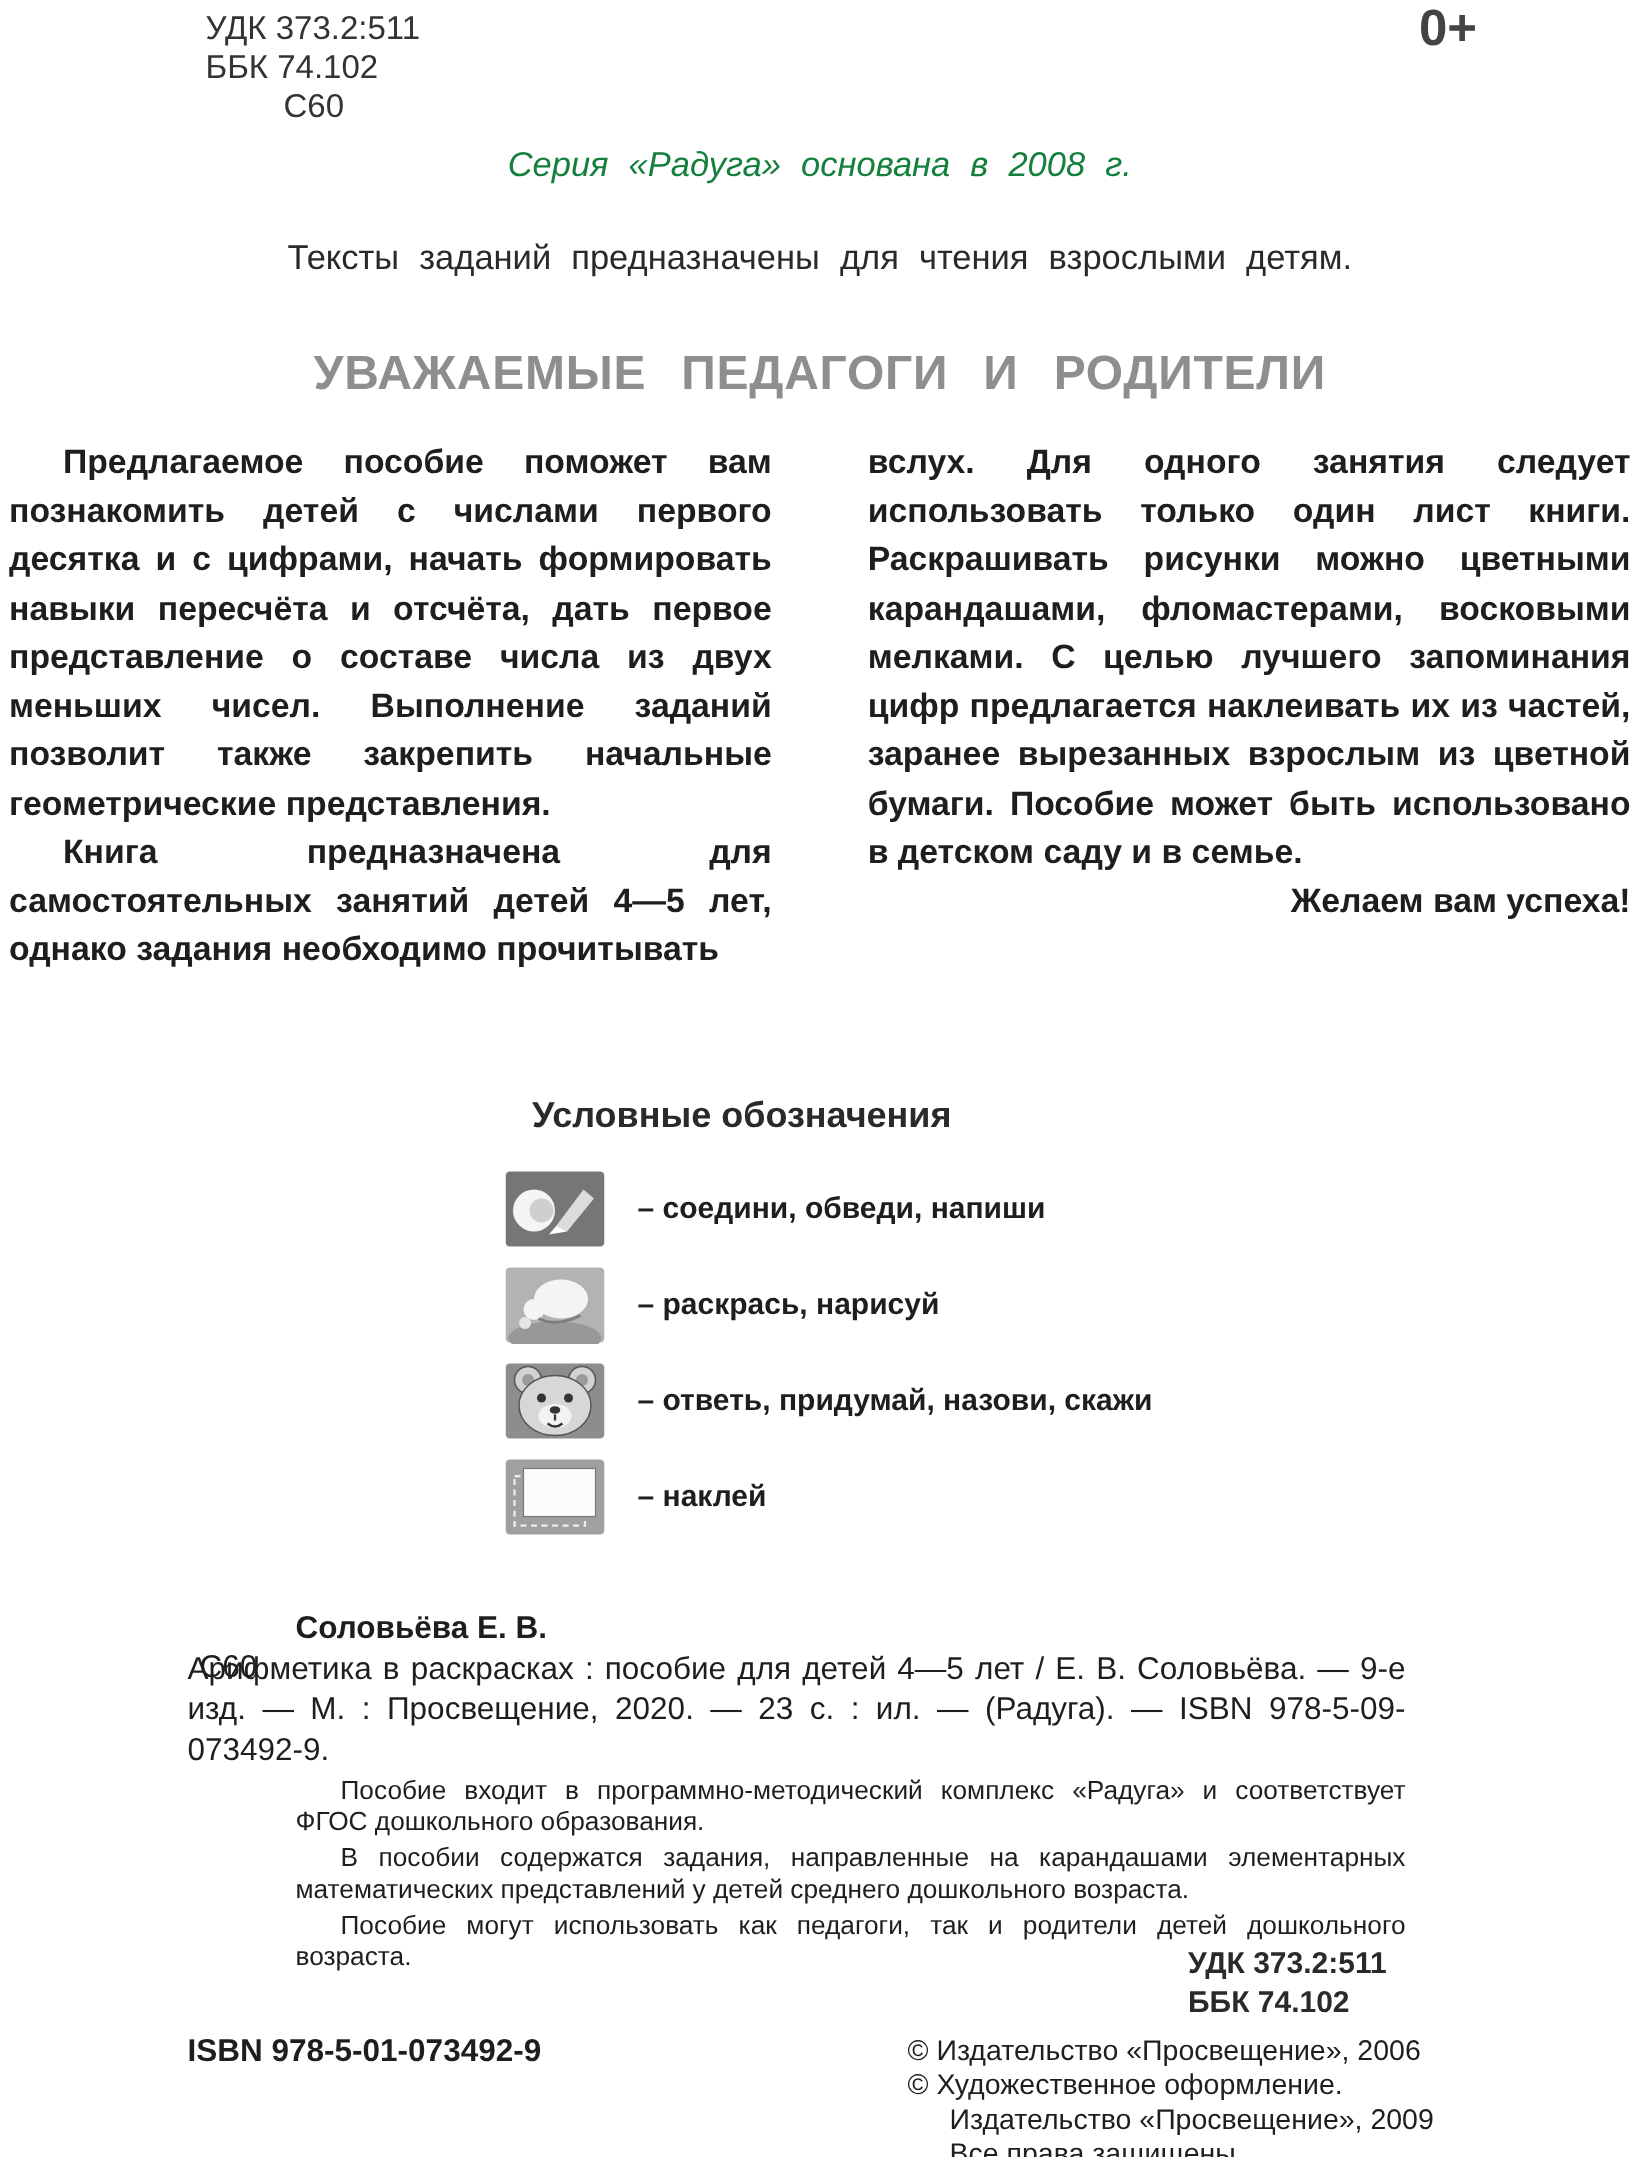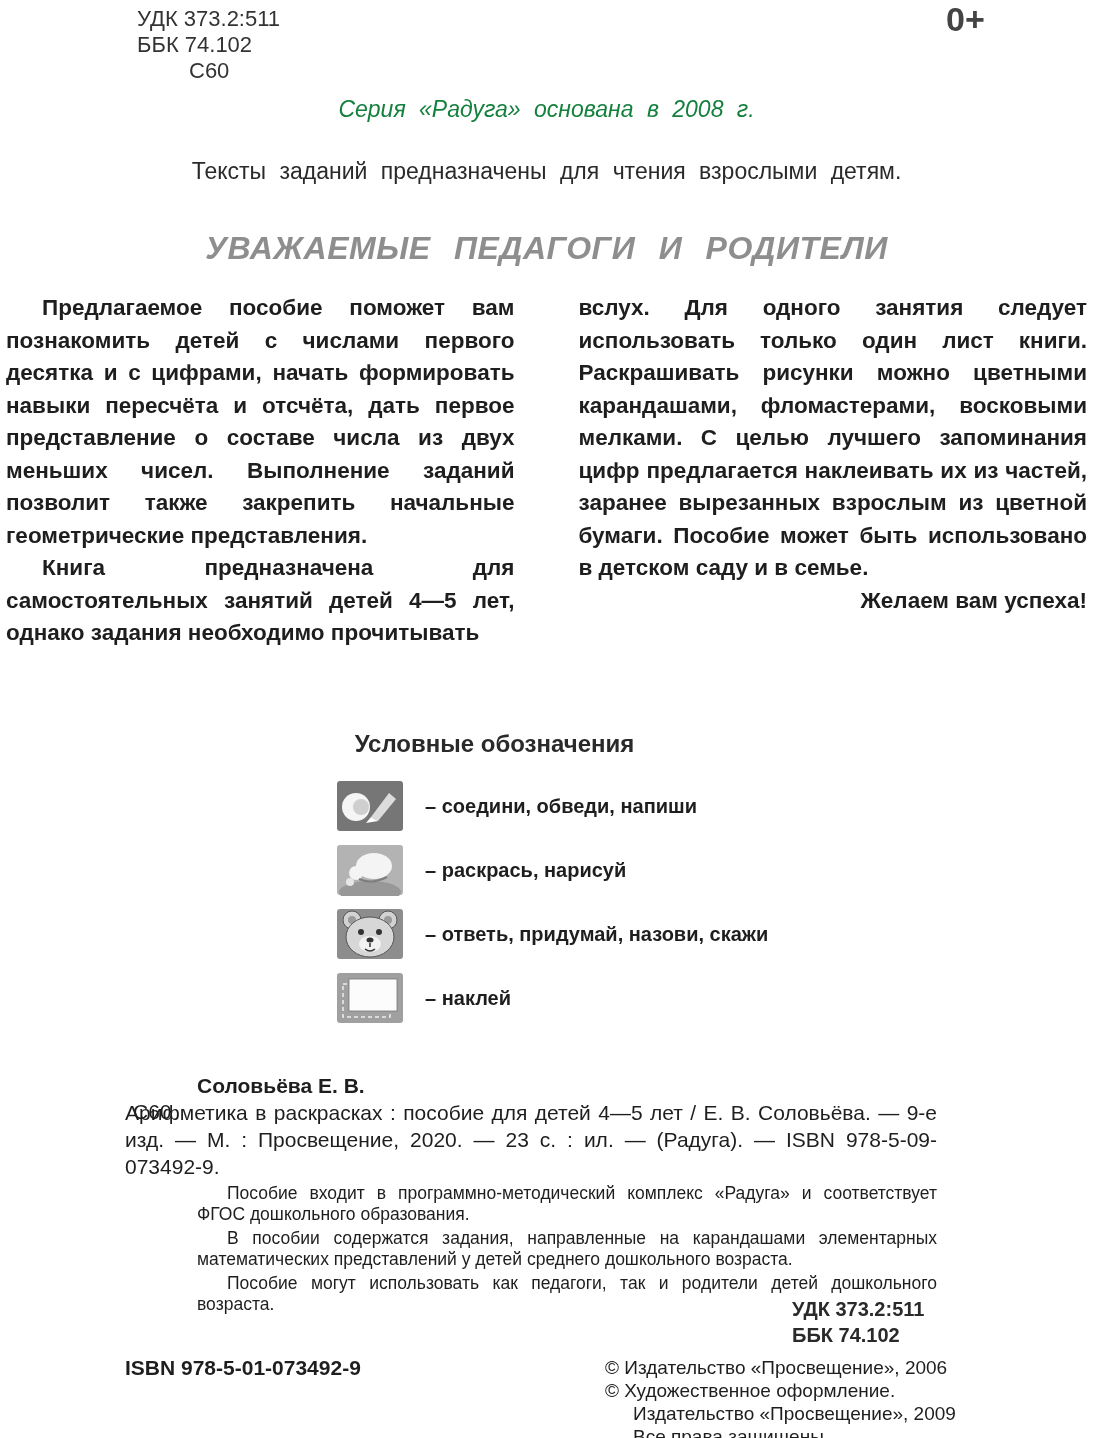--- a/index.html
+++ b/index.html
@@ -10,21 +10,21 @@
   
   .codes{position:absolute;top:6px;left:137px;font-size:22px;line-height:26px;color:#333;}
   .codes .c60{margin-left:52px;}
   .age-badge{position:absolute;top:0px;left:946px;font-size:34px;font-weight:600;color:#444;}
   
   .series-note{position:absolute;top:96px;left:0;width:100%;text-align:center;
     font-style:italic;font-size:23px;word-spacing:7px;color:#15803d;}
   .read-note{position:absolute;top:158px;left:0;width:100%;text-align:center;
     font-size:23px;word-spacing:7px;color:#2a2a2a;}
   .heading{position:absolute;top:230px;left:0;width:100%;text-align:center;
-    font-size:32px;font-weight:bold;color:#8e8e8e;word-spacing:14px;letter-spacing:0.5px;font-style:italic;}
+    font-size:32px;font-weight:bold;color:#8e8e8e;word-spacing:14px;letter-spacing:0.5px;}
   
   .columns{position:absolute;top:292px;left:6px;width:1081px;display:flex;gap:64px;font-weight:bold;}
   .col{flex:1;font-size:22.5px;line-height:32.5px;text-align:justify;color:#1e1e1e;}
   .col p{margin:0;}
   .col p.indent{text-indent:36px;}
   .closing{margin-top:33px;text-align:right;}
   
   .legend-title{position:absolute;top:730px;left:0;right:120px;text-align:center;
     font-size:24px;font-weight:bold;color:#2a2a2a;padding-left:16px;}
   .legend{position:absolute;top:780px;left:337px;text-align:center;}

